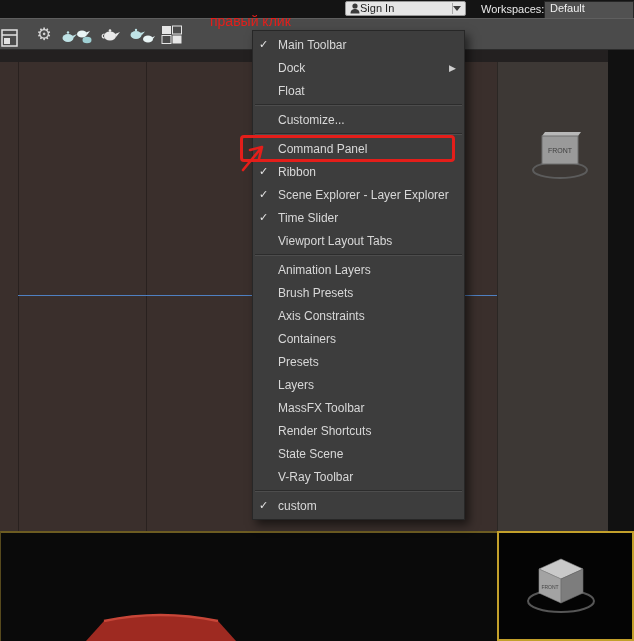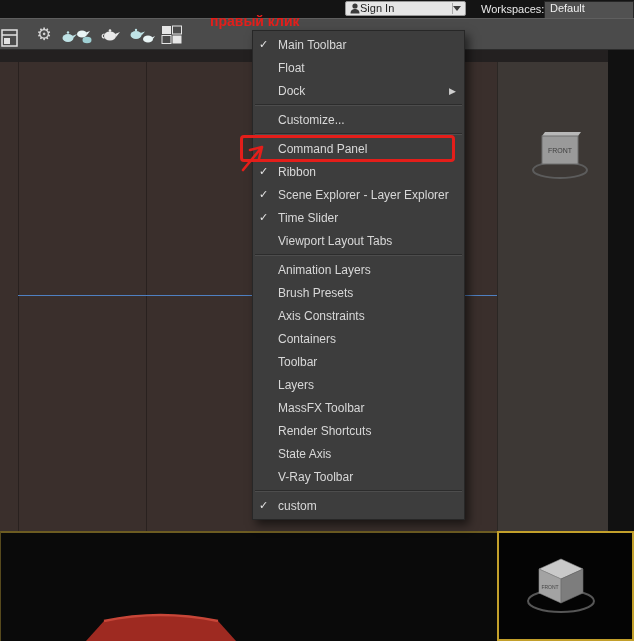--- a/index.html
+++ b/index.html
@@ -54,21 +54,21 @@
         padding:2px 0;box-sizing:border-box;z-index:5;}
   .menu-item{position:relative;height:23px;display:flex;align-items:center;padding:0 5px 0 6px;}
   .menu-check{width:19px;font-size:11px;color:#e6e6e6;}
   .menu-label{flex:1;font-size:12px;color:#d8d8d8;white-space:nowrap;}
   .menu-arrow{font-size:9px;color:#cfcfcf;margin-right:3px;}
   .menu-separator{height:1px;background:#2c2c2c;border-bottom:1px solid #4d4d4d;margin:2px 2px;}
   .red-box{position:absolute;left:-13px;right:9px;top:-2px;bottom:-2px;
            border:3px solid var(--accent,#e41e1a);border-radius:4px;pointer-events:none;}
 
   
-  .annot-text{position:absolute;left:210px;top:13px;font-size:14px;font-weight:bold;
+  .annot-text{position:absolute;left:210px;top:13px;font-size:14px;font-weight:normal;
               color:var(--accent,#e41e1a);z-index:6;white-space:nowrap;}
   .annot-arrow{position:absolute;left:234px;top:134px;z-index:7;}
 </style>
 </head>
 <body>
 
 <div class="stage">
 
   <div class="titlebar">
     <div class="signin">
@@ -173,27 +173,27 @@
   </svg>
 
   <div class="menu">
     <div id="menu-list">
         <div class="menu-item">
           <span class="menu-check">✓</span>
           <span class="menu-label">Main Toolbar</span>
         </div>
         <div class="menu-item">
           <span class="menu-check"></span>
-          <span class="menu-label">Float</span>
-        </div>
-        <div class="menu-item">
-          <span class="menu-check"></span>
           <span class="menu-label">Dock</span>
           <span class="menu-arrow">▶</span>
         </div>
+        <div class="menu-item">
+          <span class="menu-check"></span>
+          <span class="menu-label">Float</span>
+        </div>
         <div class="menu-separator"></div>
         <div class="menu-item">
           <span class="menu-check"></span>
           <span class="menu-label">Customize...</span>
         </div>
         <div class="menu-separator"></div>
         <div class="menu-item highlight">
           <span class="menu-check"></span>
           <span class="menu-label">Command Panel</span>
           <span class="red-box"></span>
@@ -226,37 +226,37 @@
         <div class="menu-item">
           <span class="menu-check"></span>
           <span class="menu-label">Axis Constraints</span>
         </div>
         <div class="menu-item">
           <span class="menu-check"></span>
           <span class="menu-label">Containers</span>
         </div>
         <div class="menu-item">
           <span class="menu-check"></span>
-          <span class="menu-label">Toolbar</span>
+          <span class="menu-label">Presets</span>
         </div>
         <div class="menu-item">
           <span class="menu-check"></span>
           <span class="menu-label">Layers</span>
         </div>
         <div class="menu-item">
           <span class="menu-check"></span>
           <span class="menu-label">MassFX Toolbar</span>
         </div>
         <div class="menu-item">
           <span class="menu-check"></span>
           <span class="menu-label">Render Shortcuts</span>
         </div>
         <div class="menu-item">
           <span class="menu-check"></span>
-          <span class="menu-label">State Axis</span>
+          <span class="menu-label">State Scene</span>
         </div>
         <div class="menu-item">
           <span class="menu-check"></span>
           <span class="menu-label">V-Ray Toolbar</span>
         </div>
         <div class="menu-separator"></div>
         <div class="menu-item">
           <span class="menu-check">✓</span>
           <span class="menu-label">custom</span>
         </div>

